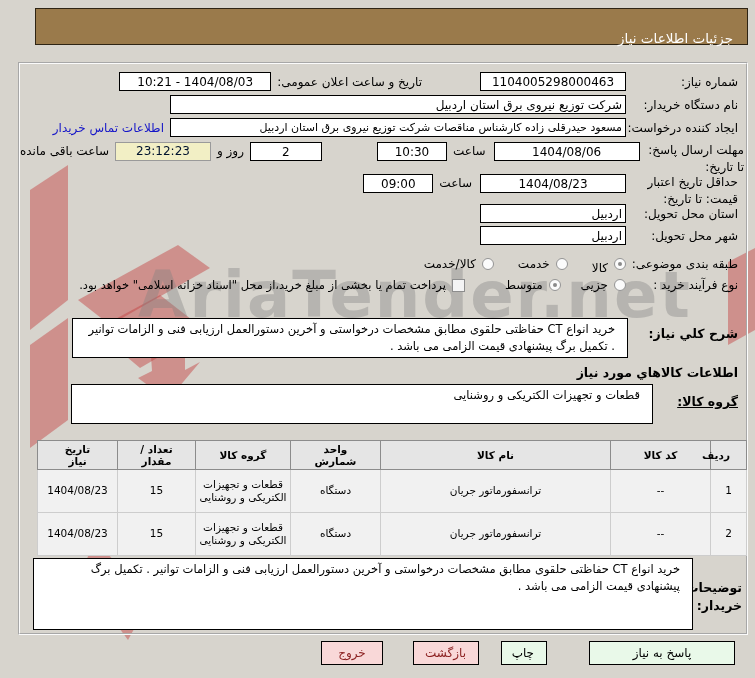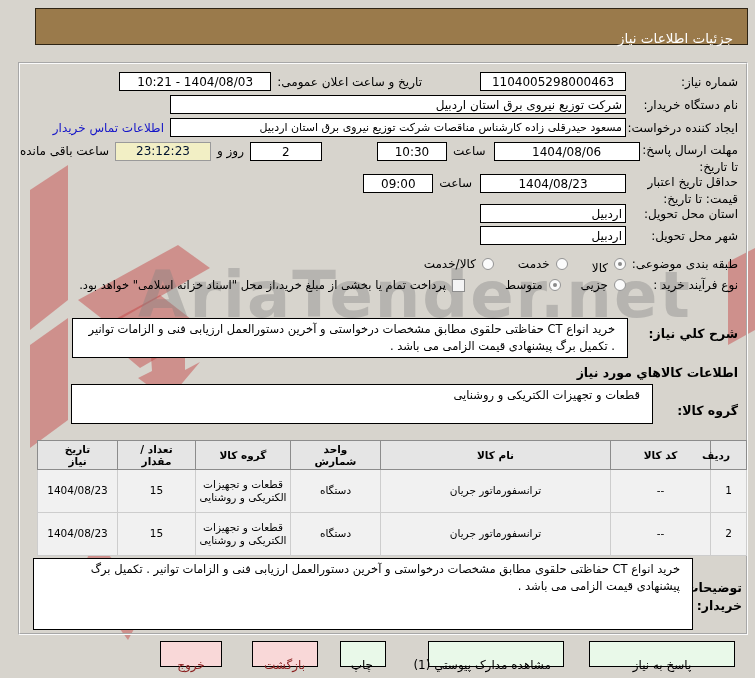--- a/index.html
+++ b/index.html
@@ -86,21 +86,21 @@
     height:43px; padding:2px 3px; text-align:center; line-height:1.25;
   }
   
   .btnrow {
     position:absolute; left:0; top:641px; width:755px;
     direction:rtl; display:flex; align-items:center;
     padding-right:20px; z-index:3;
   }
   .btn {
     height:24px; border:1px solid #000; font-family:inherit;
-    font-size:12px; padding:12px 12px; line-height:22px; white-space:nowrap;
+    font-size:12px; padding:0 12px; line-height:22px; white-space:nowrap;
     cursor:pointer; text-align:center;
   }
   .btn.green { background:#e9f9e9; color:#000; }
   .btn.pink  { background:#f9d8d8; color:#8b1f1f; }
 </style>
 </head>
 <body>
 
 <div class="watermark">
   <svg class="wm-svg" width="755" height="678" viewBox="0 0 755 678">
@@ -133,21 +133,21 @@
     <input class="tinput rtl-val" style="width: 456px;" readonly="" value="شرکت توزیع نیروی برق استان اردبیل">
   </div>
 
   <div class="row" style="top:54px;">
     <span class="lbl" style="margin-right:8px; width:112px;">ایجاد کننده درخواست:</span>
     <input class="tinput rtl-val" style="width: 456px; font-size: 11px;" readonly="" value="مسعود حیدرقلی زاده کارشناس مناقصات شرکت توزیع نیروی برق استان اردبیل">
     <span class="link" style="margin-right:6px;">اطلاعات تماس خریدار</span>
   </div>
 
   <div class="row" style="top:78px; align-items:flex-start;">
-    <span class="lbl2" style="margin-right:8px; width:112px; line-height:1.4;">مهلت ارسال پاسخ: تا تاریخ:</span>
+    <span class="lbl2" style="margin-right:2px; width:112px; line-height:1.4;">مهلت ارسال پاسخ: تا تاریخ:</span>
     <input class="tinput center" style="width: 146px;" readonly="" value="1404/08/06">
     <span class="lbl" style="margin:2px 8px 0 6px;">ساعت</span>
     <input class="tinput center" style="width: 70px;" readonly="" value="10:30">
     <input class="tinput center" style="width: 72px; margin-right: 55px;" readonly="" value="2">
     <span class="lbl" style="margin:2px 6px 0 6px;">روز و</span>
     <span class="countdown">23:12:23</span>
     <span class="lbl" style="margin:2px 6px 0 0;">ساعت باقی مانده</span>
   </div>
 
   <div class="row" style="top:110px; align-items:flex-start;">
@@ -185,21 +185,21 @@
     <span class="lbl" style="margin:0 6px 0 40px;">متوسط</span>
     <span class="checkbox"></span>
     <span class="lbl" style="margin:0 6px 0 0; font-size:11.5px;">پرداخت تمام یا بخشی از مبلغ خرید،از محل "اسناد خزانه اسلامی" خواهد بود.</span>
   </div>
 
   <div class="sectionhdr" style="top:262px;">شرح کلي نیاز:</div>
   <div class="tarea" style="right:118px; top:254px; width:556px; height:40px;">خرید انواع CT حفاظتی حلقوی مطابق مشخصات درخواستی و آخرین دستورالعمل ارزیابی فنی و الزامات توانیر . تکمیل برگ پیشنهادی قیمت الزامی می باشد .</div>
 
   <div class="sectionhdr" style="top:301px;">اطلاعات کالاهاي مورد نیاز</div>
 
-  <div class="sectionhdr" style="top:339px;">گروه کالا:</div>
+  <div class="sectionhdr" style="top:330px;text-decoration:underline;">گروه کالا:</div>
   <div class="tarea" style="right:93px; top:320px; width:582px; height:40px;">قطعات و تجهیزات الکتریکی و روشنایی</div>
 
   <table class="itemtable">
     <colgroup>
       <col style="width:36px">
         <col style="width:100px">
         <col style="width:230px">
         <col style="width:90px">
       <col style="width:95px">
         <col style="width:78px">
@@ -238,17 +238,16 @@
     </tbody>
   </table>
 
   <div class="sectionhdr" style="top:515px; width:52px; right:4px; line-height:1.4;">توضیحات خریدار:</div>
   <div class="tarea" style="right:53px; top:494px; width:660px; height:72px;">خرید انواع CT حفاظتی حلقوی مطابق مشخصات درخواستی و آخرین دستورالعمل ارزیابی فنی و الزامات توانیر . تکمیل برگ پیشنهادی قیمت الزامی می باشد .</div>
 
 </div>
 
 <div class="btnrow">
   <button class="btn green" style="width:146px;">پاسخ به نیاز</button>
-  <button class="btn green" style="width:136px; margin-right:25px;">مشاهده مدارک پیوستي (1)</button>
   <button class="btn green" style="width:46px; margin-right:42px;">چاپ</button>
   <button class="btn pink" style="width:66px; margin-right:22px;">بازگشت</button>
   <button class="btn pink" style="width:62px; margin-right:30px;">خروج</button>
 </div>
 
 </body></html>

